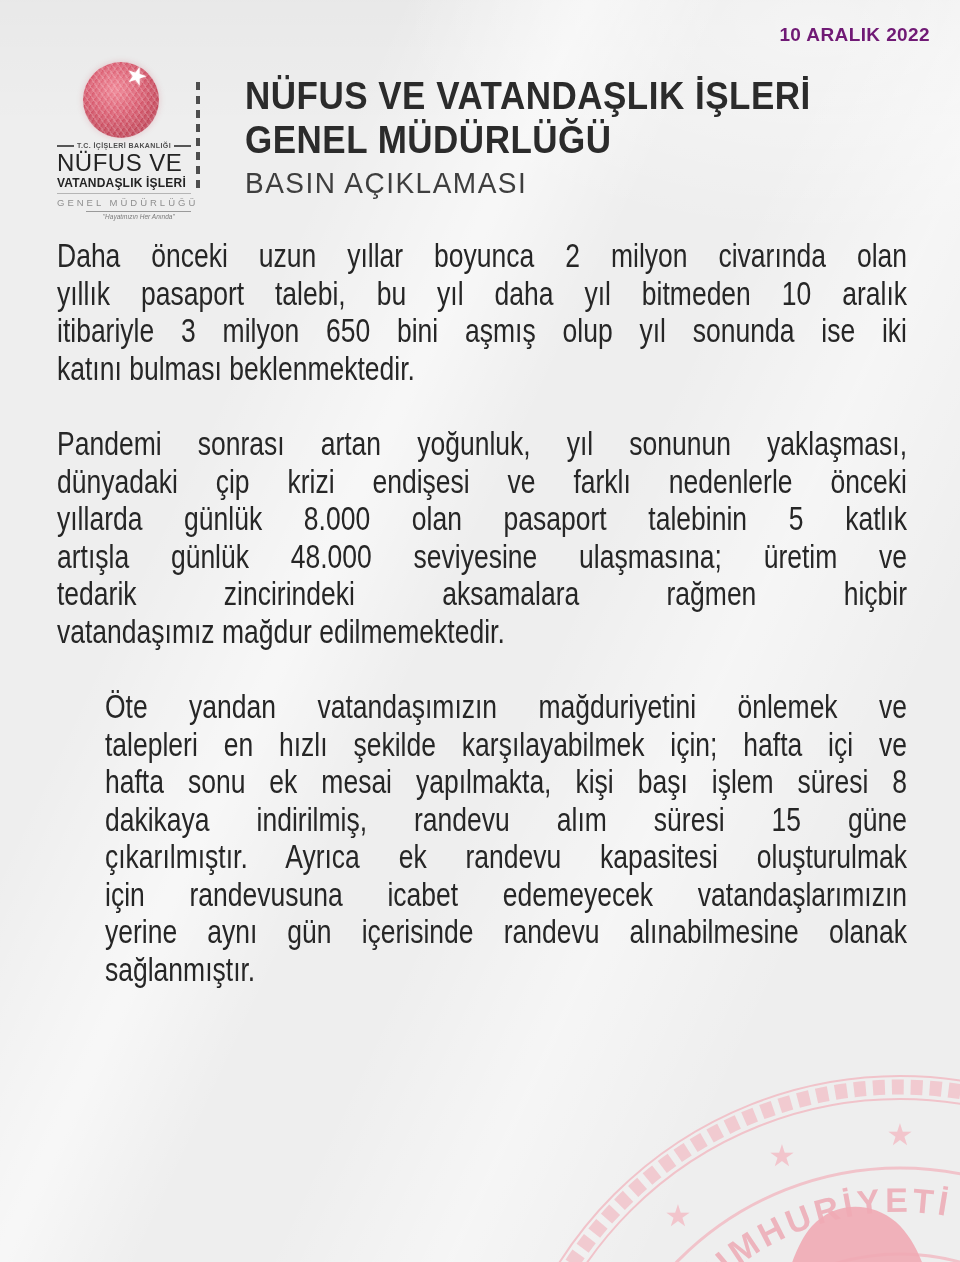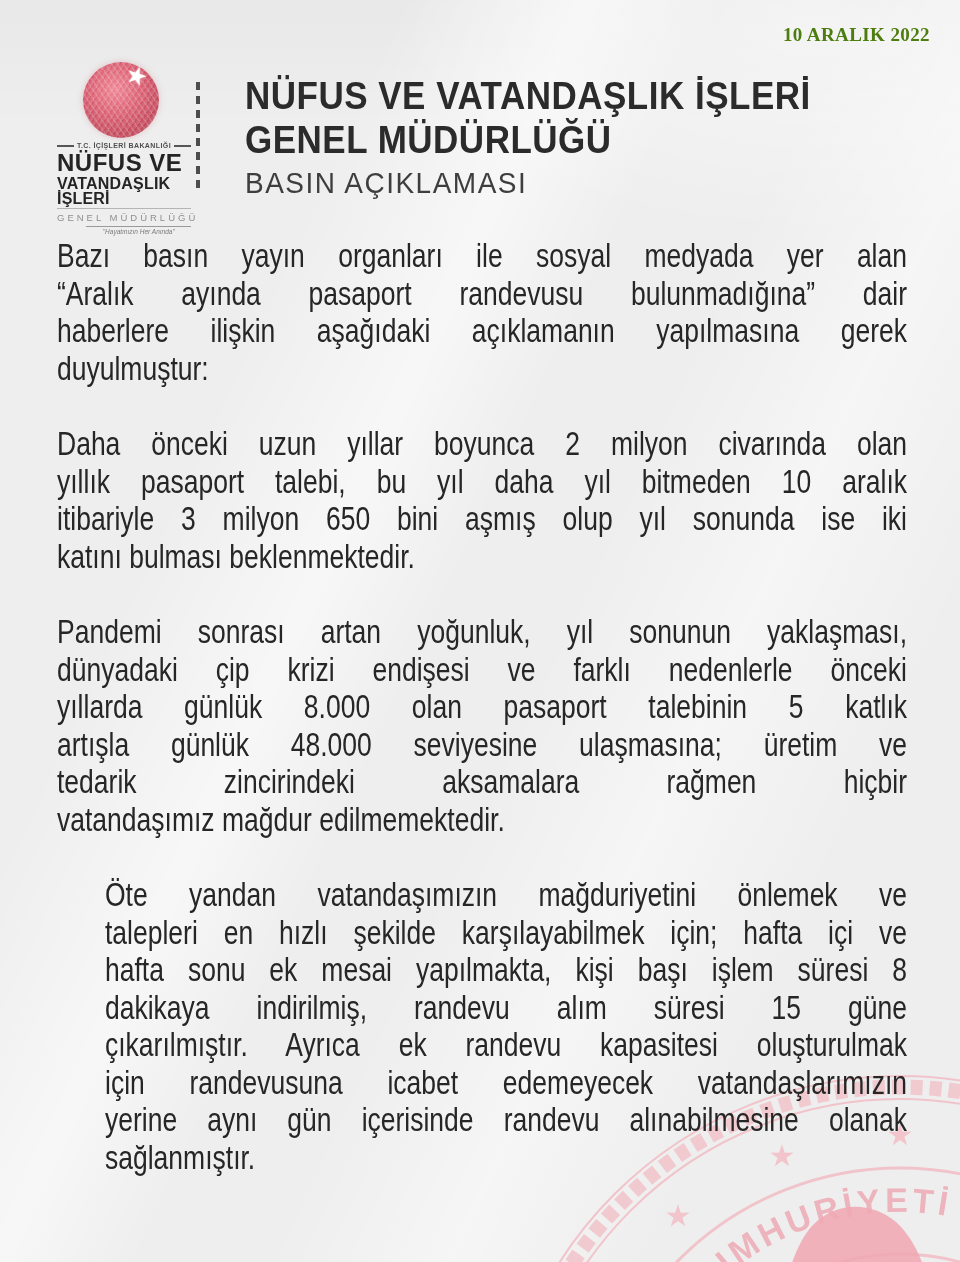--- a/index.html
+++ b/index.html
@@ -14,42 +14,42 @@
     position:absolute;inset:0;z-index:0;pointer-events:none;
     background:
       linear-gradient(115deg, rgba(255,255,255,0) 26%, rgba(255,255,255,.55) 38%, rgba(255,255,255,0) 47%),
       linear-gradient(115deg, rgba(255,255,255,0) 55%, rgba(255,255,255,.45) 67%, rgba(255,255,255,0) 80%),
       radial-gradient(ellipse 600px 300px at 85% 2%, rgba(255,255,255,.5), rgba(255,255,255,0) 70%),
       linear-gradient(180deg, rgba(0,0,0,.025), rgba(0,0,0,0) 10%);
   }
   
   .date{
     position:absolute;top:24px;right:30px;z-index:3;
-    color:#4d7c0f;font-size:19px;font-weight:700;letter-spacing:.4px;font-family:Liberation Serif, serif;
+    color:#701a75;font-size:19px;font-weight:700;letter-spacing:.4px;
   }
   .logo{position:absolute;left:57px;top:62px;width:134px;z-index:3;}
   .globe{
     width:76px;height:76px;border-radius:50%;margin:0 auto 4px 26px;position:relative;
     background:
       repeating-linear-gradient(55deg, rgba(255,255,255,.16) 0 1.5px, rgba(255,255,255,0) 1.5px 5px),
       repeating-linear-gradient(-55deg, rgba(255,255,255,.16) 0 1.5px, rgba(255,255,255,0) 5px 5px),
       radial-gradient(circle at 42% 36%, #ee8090 0%, #d95a6e 38%, #c24457 68%, #b03c50 100%);
     box-shadow:0 0 6px rgba(200,70,90,.25);
   }
   .globe .star{
     position:absolute;top:2px;right:11px;color:#ffffff;font-size:24px;line-height:24px;
     transform:rotate(18deg);text-shadow:0 0 2px rgba(255,255,255,.6);
   }
   .ministry{
     display:flex;align-items:center;gap:3px;color:#4f4f4f;
     font-size:7px;font-weight:700;letter-spacing:.4px;white-space:nowrap;
   }
   .ministry::before,.ministry::after{content:"";flex:1;border-top:2px solid #565656;}
-  .logo-l1{font-size:24px;font-weight:700;color:#242424;letter-spacing:.5px;line-height:26px;margin-top:1px;}
-  .logo-l2{font-size:16px;font-weight:700;color:#242424;letter-spacing:.2px;line-height:15px;}
+  .logo-l1{font-size:24px;font-weight:400;color:#242424;letter-spacing:.5px;line-height:26px;margin-top:1px;}
+  .logo-l2{font-size:12px;font-weight:700;color:#242424;letter-spacing:.2px;line-height:15px;}
   .logo-l3{
     font-size:9.5px;color:#8f8f8f;letter-spacing:3px;line-height:13px;
     border-top:1.5px solid #b5b5b5;padding-top:2px;margin-top:2px;white-space:nowrap;
   }
   .logo-motto{
     width:78%;margin-left:auto;border-top:1px solid #9a9a9a;padding-top:1px;margin-top:2px;
     font-size:6.5px;font-style:italic;color:#7a7a7a;text-align:center;white-space:nowrap;
   }
   .vdivider{
     position:absolute;left:196px;top:82px;height:112px;width:3.5px;z-index:3;
@@ -133,26 +133,20 @@
 
   <div class="titles">
     <div class="title-line">NÜFUS VE VATANDAŞLIK İŞLERİ</div>
     <div class="title-line">GENEL MÜDÜRLÜĞÜ</div>
     <div class="subtitle">BASIN AÇIKLAMASI</div>
   </div>
 </header>
 
 <main class="content">
     <div class="para">
-      <div class="line">Bazı basın yayın organları ile sosyal medyada yer alan</div>
-      <div class="line">“Aralık ayında pasaport randevusu bulunmadığına” dair</div>
-      <div class="line">haberlere ilişkin aşağıdaki açıklamanın yapılmasına gerek</div>
-      <div class="line last">duyulmuştur:</div>
-    </div>
-    <div class="para">
       <div class="line">Daha önceki uzun yıllar boyunca 2 milyon civarında olan</div>
       <div class="line">yıllık pasaport talebi, bu yıl daha yıl bitmeden 10 aralık</div>
       <div class="line">itibariyle 3 milyon 650 bini aşmış olup yıl sonunda ise iki</div>
       <div class="line last">katını bulması beklenmektedir.</div>
     </div>
     <div class="para">
       <div class="line">Pandemi sonrası artan yoğunluk, yıl sonunun yaklaşması,</div>
       <div class="line">dünyadaki çip krizi endişesi ve farklı nedenlerle önceki</div>
       <div class="line">yıllarda günlük 8.000 olan pasaport talebinin 5 katlık</div>
       <div class="line">artışla günlük 48.000 seviyesine ulaşmasına; üretim ve</div>

